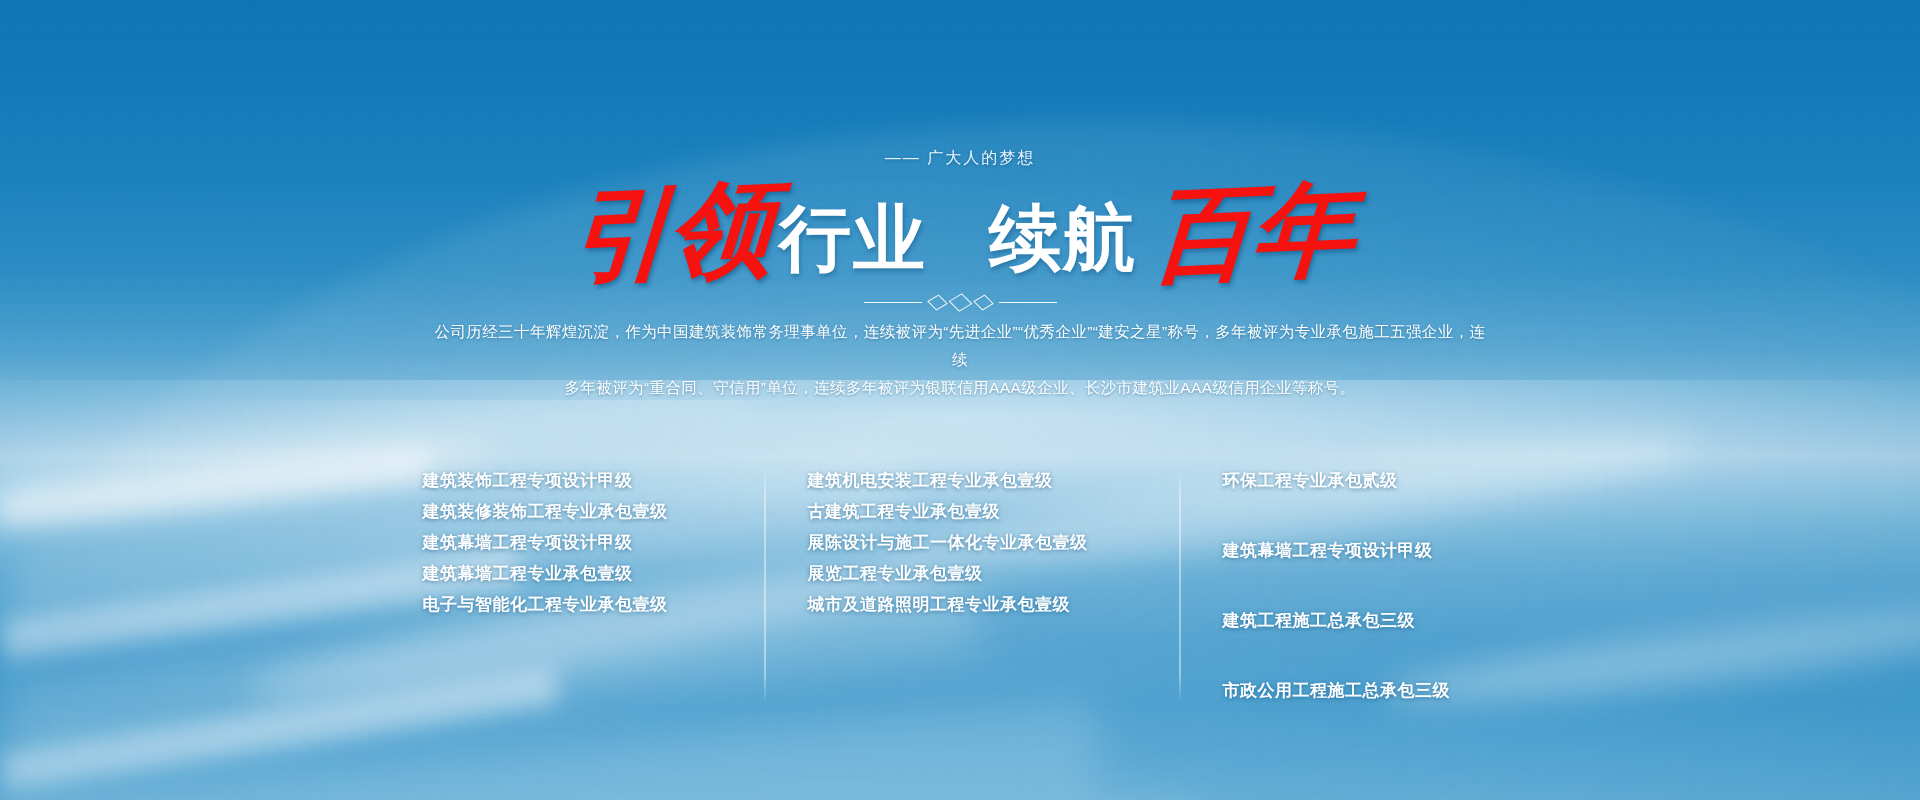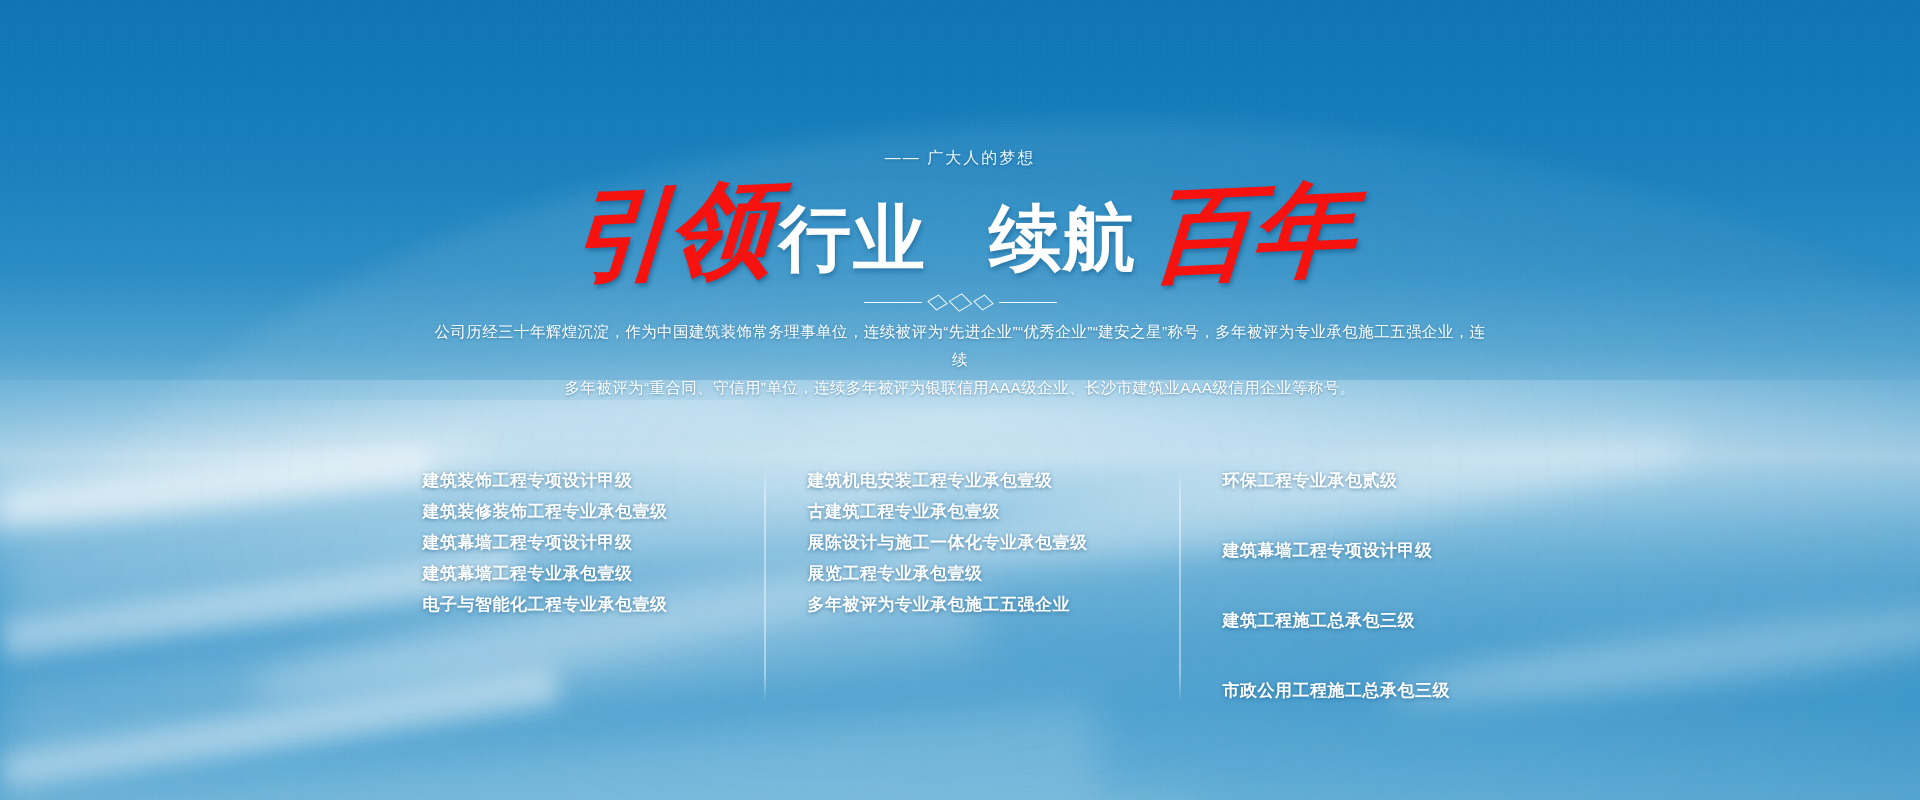--- a/index.html
+++ b/index.html
@@ -202,21 +202,21 @@
         <div class="qitem">电子与智能化工程专业承包壹级</div>
       </div>
 
       <div class="vdiv"></div>
 
       <div class="qcol c2">
         <div class="qitem">建筑机电安装工程专业承包壹级</div>
         <div class="qitem">古建筑工程专业承包壹级</div>
         <div class="qitem">展陈设计与施工一体化专业承包壹级</div>
         <div class="qitem">展览工程专业承包壹级</div>
-        <div class="qitem">多年被评为专业承包施工五强企业</div>
+        <div class="qitem">城市及道路照明工程专业承包壹级</div>
       </div>
 
       <div class="vdiv"></div>
 
       <div class="qcol c3">
         <div class="qitem">环保工程专业承包贰级</div>
         <div class="qitem">建筑幕墙工程专项设计甲级</div>
         <div class="qitem">建筑工程施工总承包三级</div>
         <div class="qitem">市政公用工程施工总承包三级</div>
       </div>

